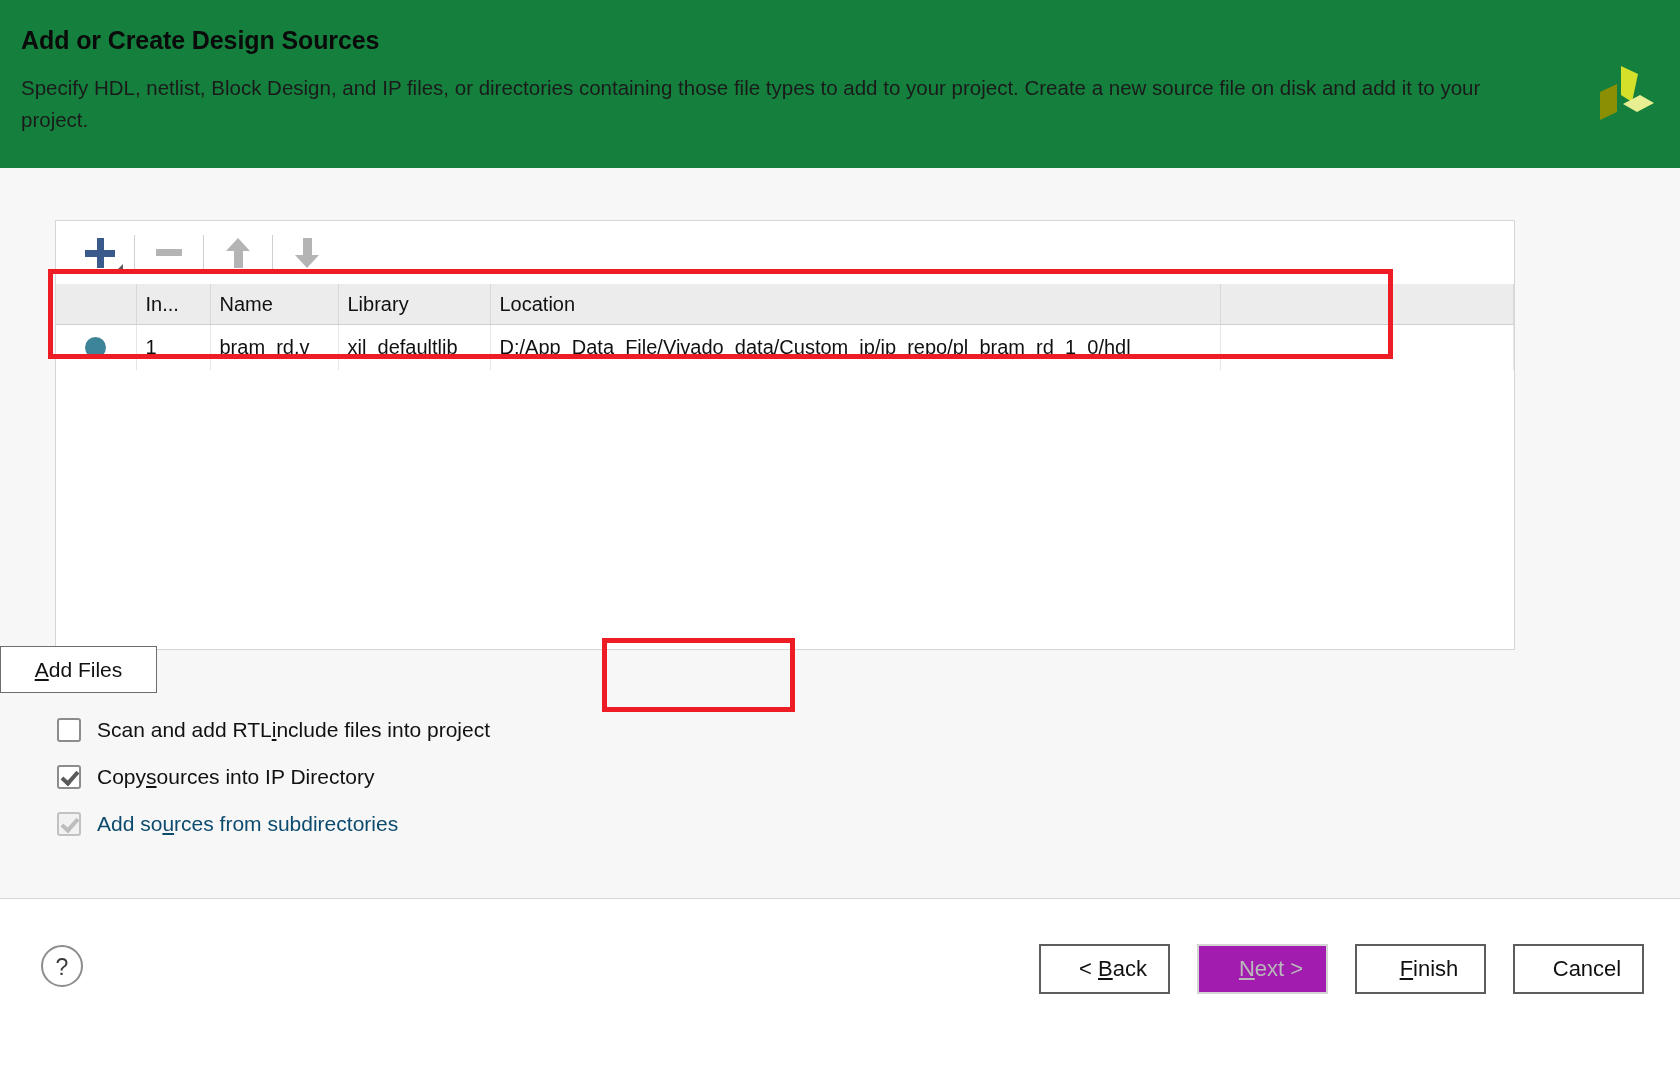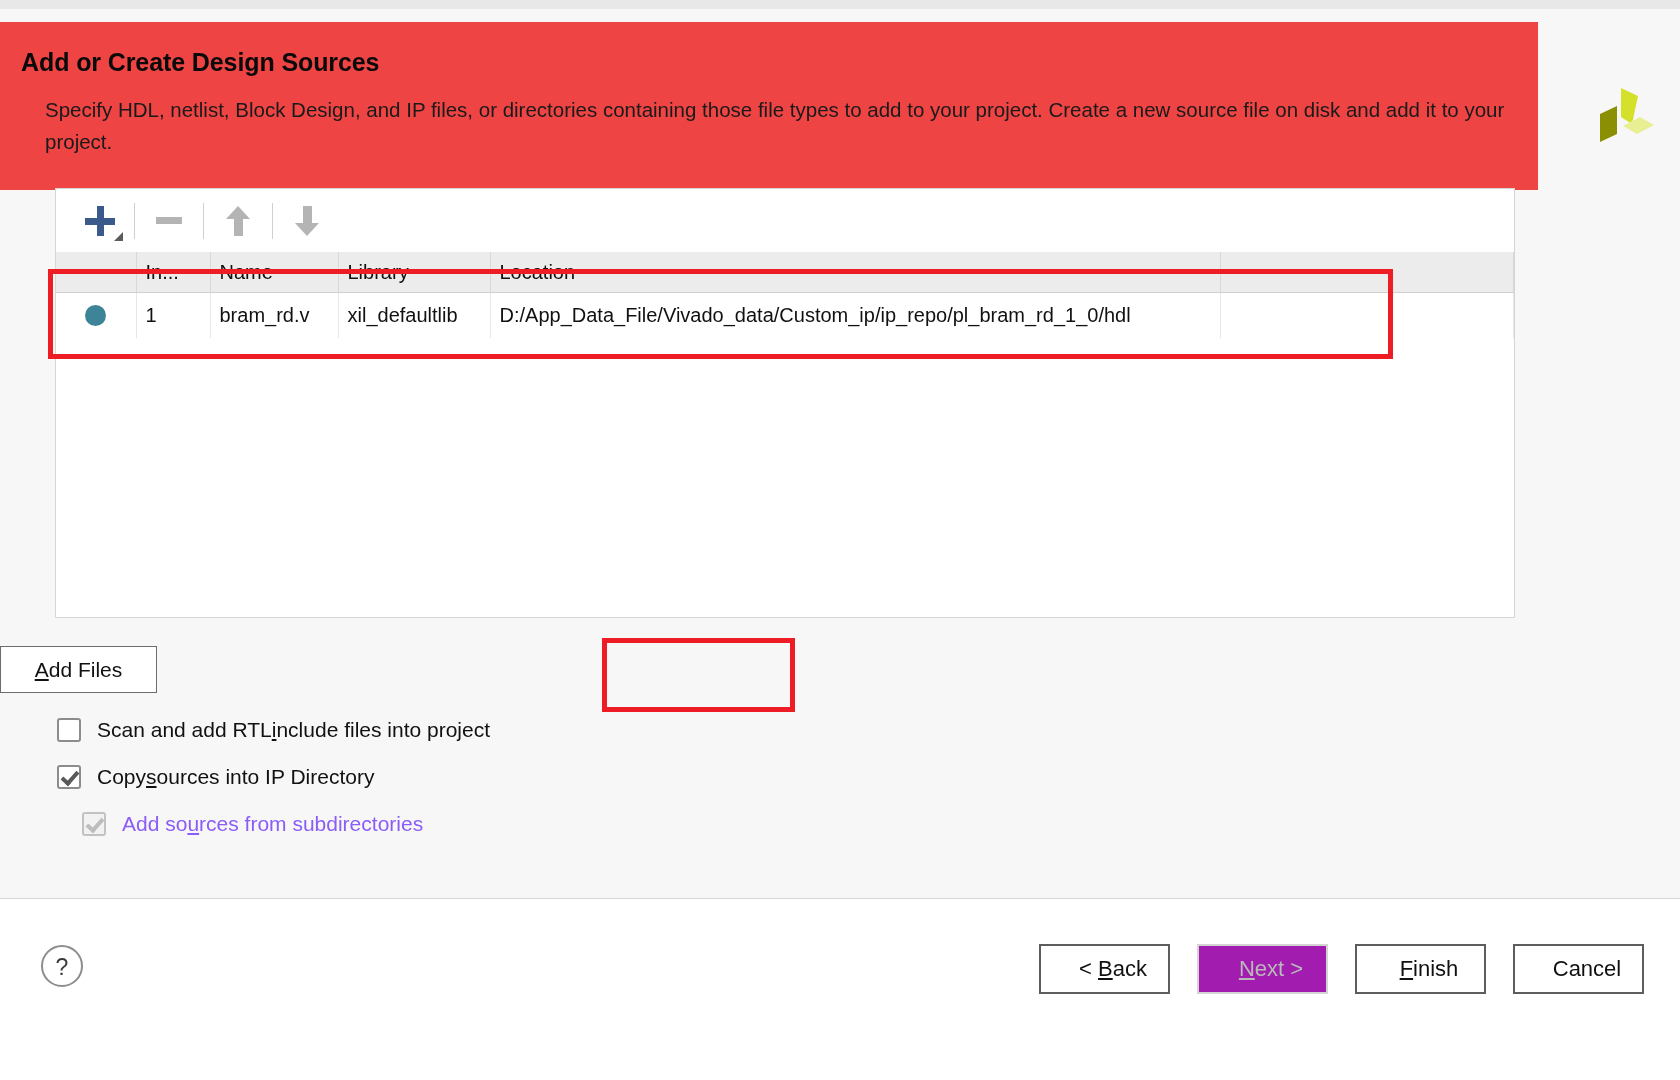--- a/index.html
+++ b/index.html
@@ -28,58 +28,57 @@
     position: absolute;
     top: 0; left: 0;
     width: 1680px;
     height: 9px;
     background: #e8e8e8;
   }
 
   
   .header {
     position: absolute;
-    top: 22px; left: 0;
-    width: 1538px;
+    top: 0; left: 0;
+    width: 1680px;
     height: 168px;
-    background: #ef4444;
+    background: #15803d;
   }
   .page-title {
     position: absolute;
     left: 21px;
     top: 26px;
     font-size: 25px;
     font-weight: bold;
     letter-spacing: -0.1px;
     color: #0a0a0a;
   }
   .page-desc {
     position: absolute;
     left: 21px;
     top: 72px;
     width: 1460px;
     font-size: 20.5px;
     line-height: 32px;
     color: #1a1a1a;
-    margin-left: 24px;
   }
 
   .logo {
     position: absolute;
     left: 1592px;
     top: 62px;
     width: 62px;
     height: 62px;
   }
 
   
   .sources-panel {
     position: absolute;
     left: 55px;
-    top: 188px;
+    top: 220px;
     width: 1460px;
     height: 430px;
     background: #ffffff;
     border: 1px solid #d6d6d6;
     box-sizing: border-box;
   }
 
   .toolbar {
     position: absolute;
     left: 0; top: 0;
@@ -257,21 +256,21 @@
     content: "";
     position: absolute;
     left: 6px;
     top: 1px;
     width: 6px;
     height: 13px;
     border: solid #5a5a5a;
     border-width: 0 4px 4px 0;
     transform: rotate(42deg);
   }
-  .check-row.disabled { color: #8b5cf6; margin-left: 25px; }
+  .check-row.disabled { color: #0c4a6e; }
   .check-row.disabled .cbox { border-color: #c2c2c2; background: #f2f2f2; }
   .check-row.disabled .cbox.checked::after { border-color: #bdbdbd; }
 
   
   .footer-sep {
     position: absolute;
     left: 0;
     top: 898px;
     width: 1680px;
     height: 1px;

